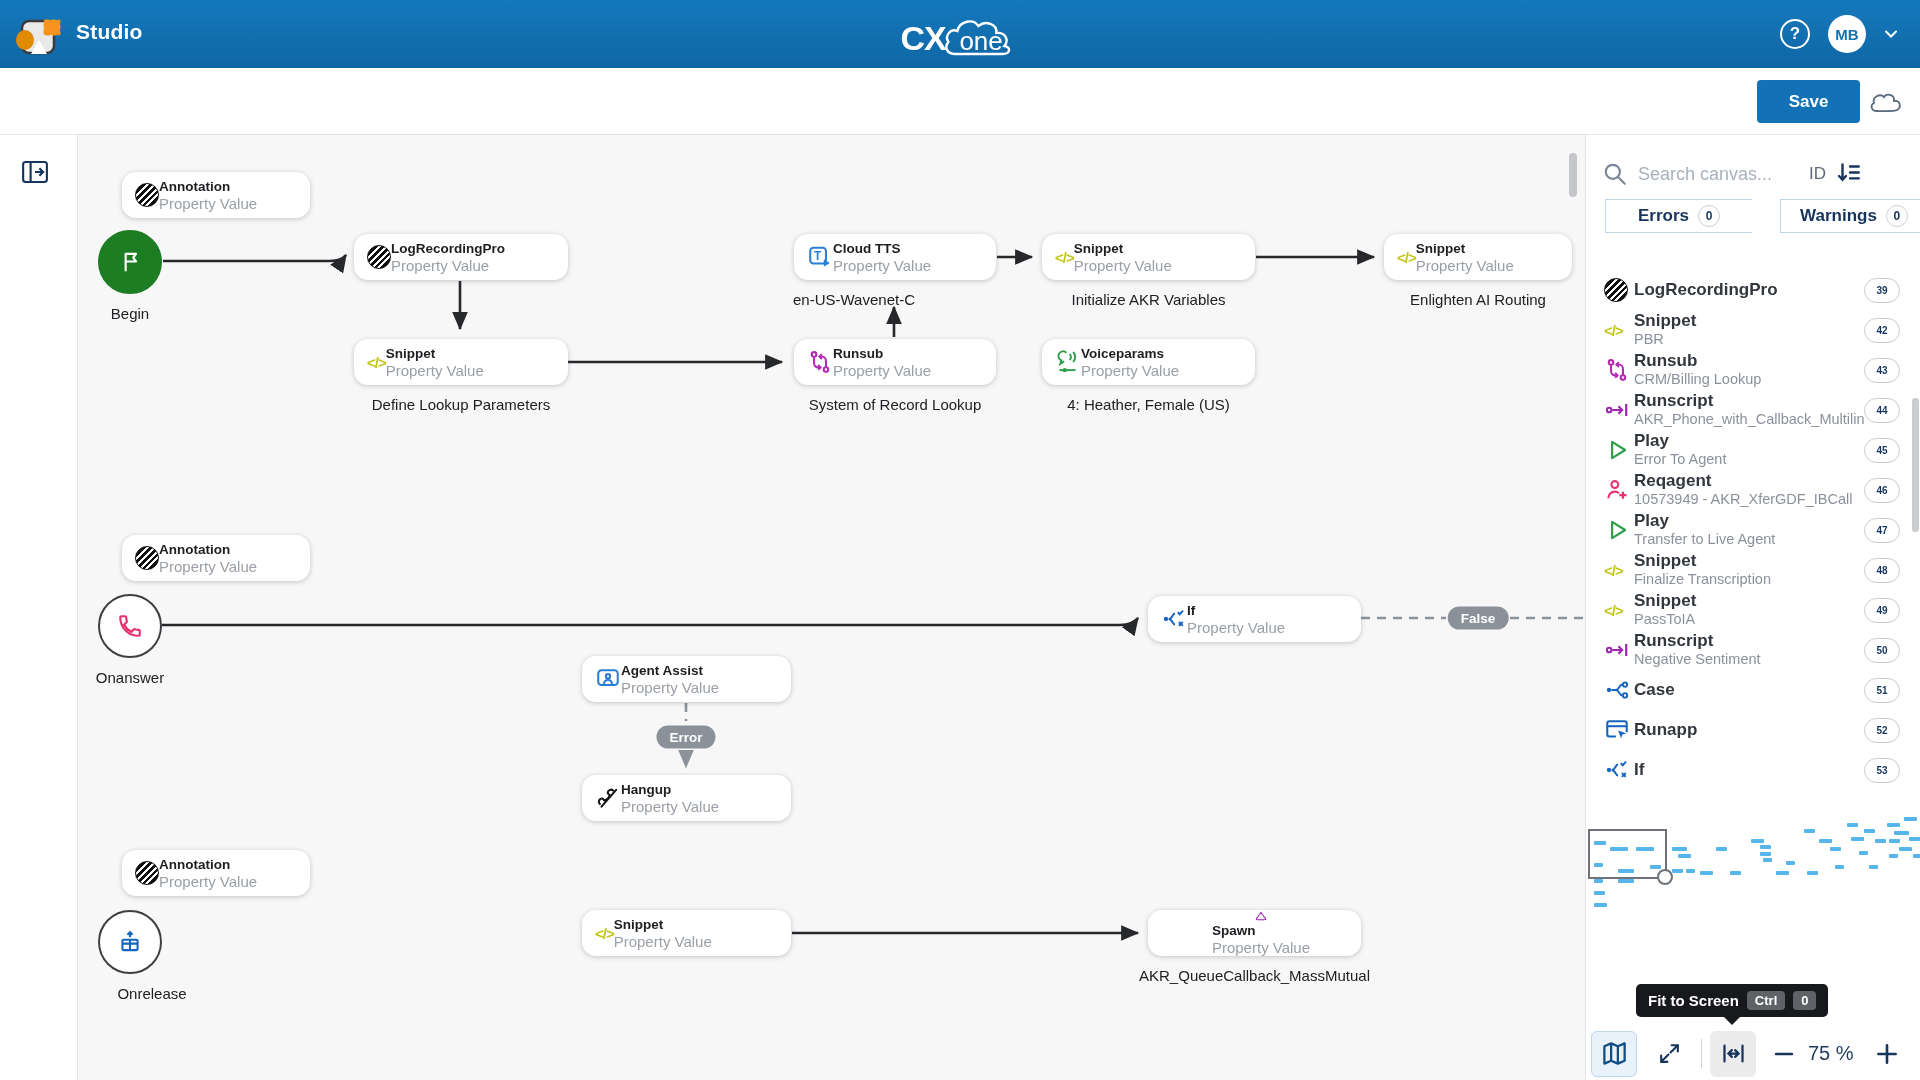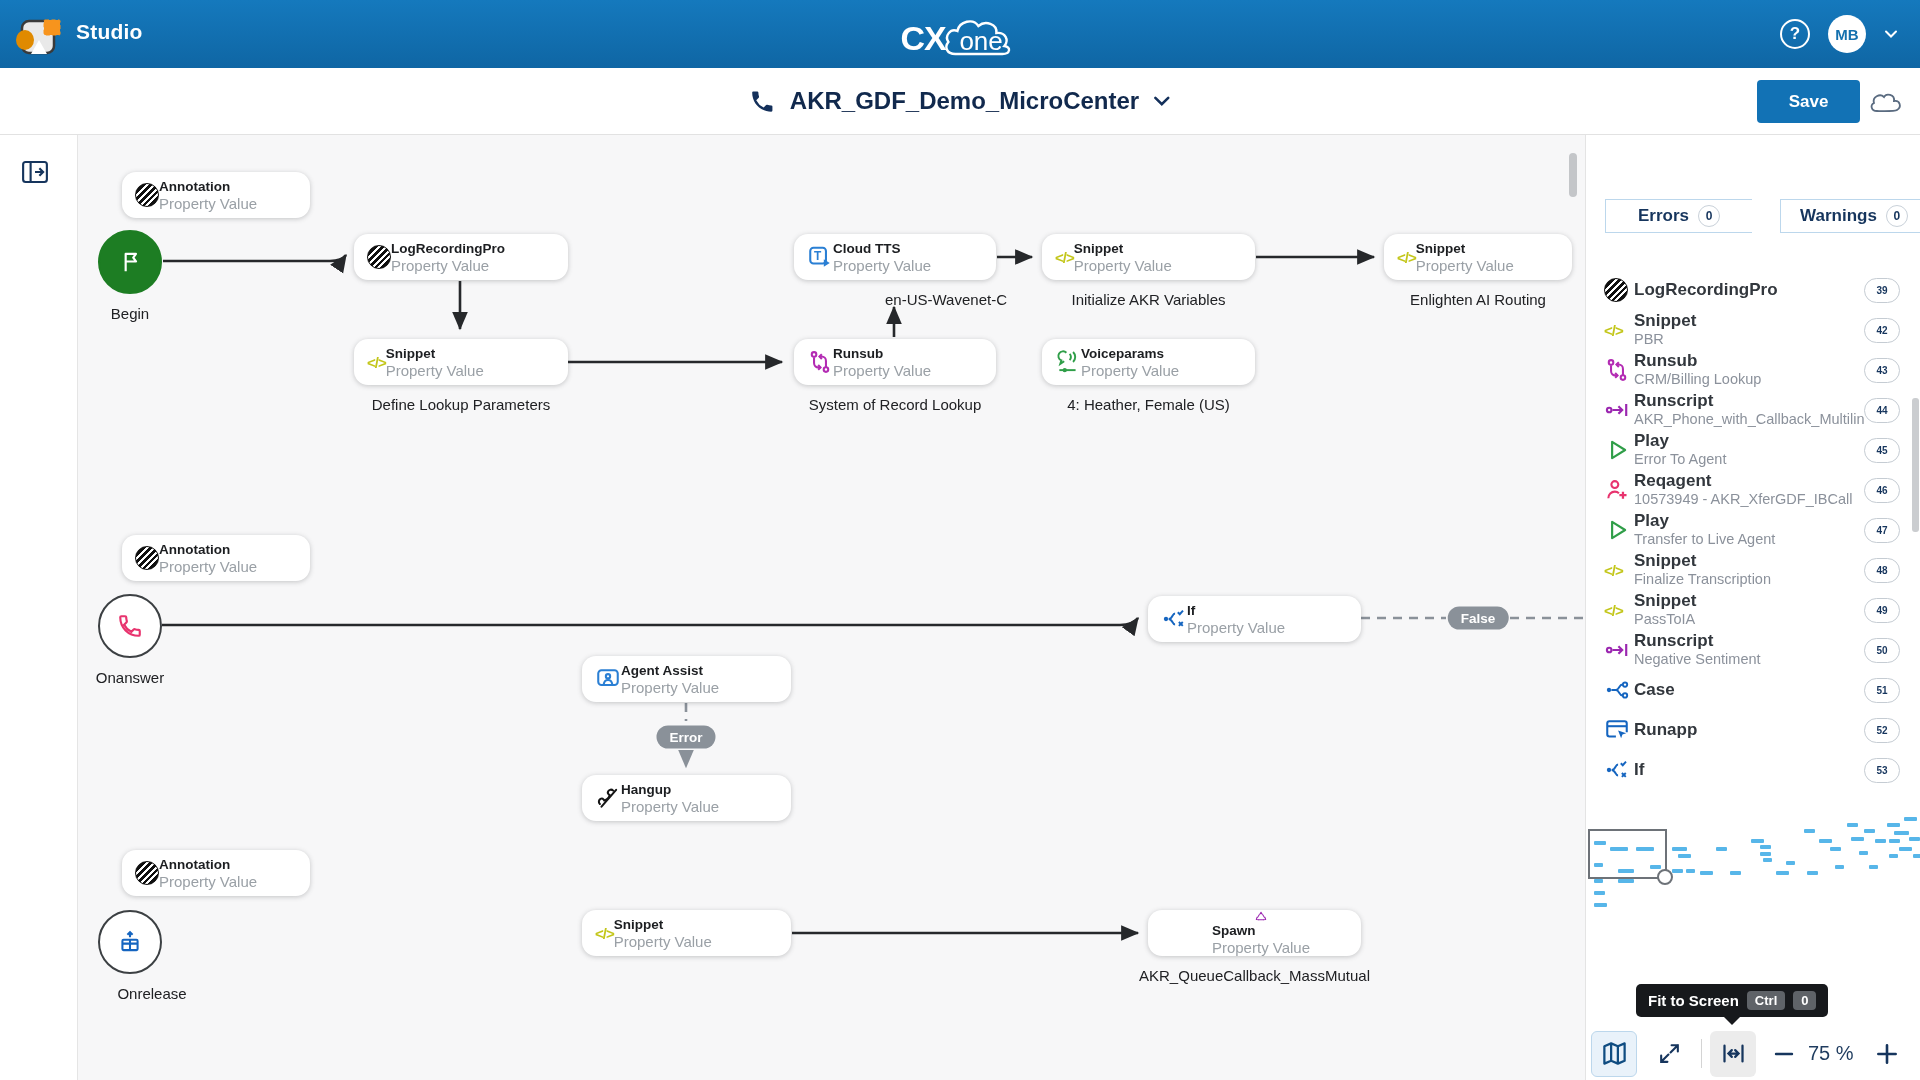--- a/index.html
+++ b/index.html
@@ -107,29 +107,20 @@
         <span>?</span>
       </button>
     <div class="avatar">MB</div>
     <svg class="chev" viewBox="0 0 14 14">
         <path d="M2 4.5 L7 9.5 L12 4.5" fill="none" stroke="#fff" stroke-width="2" stroke-linecap="round"></path>
       </svg>
   </div>
 </header>
 
 <div class="titlebar">
-  <div class="flow-title">
-    <svg width="27" height="27" viewBox="0 0 24 24">
-      <path d="M6.62 10.79a15.1 15.1 0 0 0 6.59 6.59l2.2-2.2a1 1 0 0 1 1.02-.24c1.12.37 2.33.57 3.57.57a1 1 0 0 1 1 1V20a1 1 0 0 1-1 1C10.39 21 3 13.61 3 4a1 1 0 0 1 1-1h3.5a1 1 0 0 1 1 1c0 1.25.2 2.45.57 3.57.11.35.03.74-.25 1.02l-2.2 2.2z" fill="#14305b"></path>
-    </svg>
-    <span class="name">AKR_GDF_Demo_MicroCenter</span>
-    <svg width="18" height="18" viewBox="0 0 14 14">
-        <path d="M2 4.5 L7 9.5 L12 4.5" fill="none" stroke="#14305b" stroke-width="2" stroke-linecap="round"></path>
-      </svg>
-  </div>
   <button class="save-btn">Save</button>
   <svg class="cloud-ic" width="34" height="24" viewBox="0 0 34 24">
     <path d="M9 21 C3 21 2 15 6 13 C4 7 12 3 16 7 C18 3 27 4 26 11 C32 10 34 17 29 20 C27 21.5 12 21 9 21 Z" fill="none" stroke="#5a6b80" stroke-width="1.8"></path>
   </svg>
 </div>
 
 <div class="main">
 
   <div class="canvas" id="canvas">
     <div class="canvas-gutter"></div>
@@ -201,21 +192,21 @@
               <rect x="3" y="3.5" width="14.5" height="14.5" rx="3"></rect>
             </g>
             <text x="6.5" y="14.5" font-size="11" font-weight="bold" fill="#2a7fd4" font-family="Liberation Sans">T</text>
             <path d="M15.5 14 v7 l5.5 -3.5 z" fill="#2a7fd4"></path>
           </svg>
           <div>
             <div class="ttl">Cloud TTS</div>
             <div class="sub">Property Value</div>
           </div>
         </div>
-        <div class="caption" style="left: 946px; top: 156px;">en-US-Wavenet-C</div>
+        <div class="caption" style="left: 854px; top: 156px;">en-US-Wavenet-C</div>
         <div class="node" style="left: 1042px; top: 99px; width: 213px;">
           <b class="ic-snip">&lt;/&gt;</b>
           <div>
             <div class="ttl">Snippet</div>
             <div class="sub">Property Value</div>
           </div>
         </div>
         <div class="caption" style="left: 1148.5px; top: 156px;">Initialize AKR Variables</div>
         <div class="node" style="left: 1384px; top: 99px; width: 188px;">
           <b class="ic-snip">&lt;/&gt;</b>
@@ -346,20 +337,36 @@
           </div>
         </div>
         <div class="caption" style="left: 1254.5px; top: 832px;">AKR_QueueCallback_MassMutual</div>
         <div class="flow-badge" style="left: 1478px; top: 483px;">False</div>
         <div class="flow-badge" style="left: 686px; top: 602px; text-align: center;">Error</div>
       </div>
     <div class="canvas-scroll"></div>
   </div>
 
   <aside class="sidebar">
+    <div class="search-row">
+      <svg width="26" height="26" viewBox="0 0 24 24" style="margin-left:16px">
+        <circle cx="10" cy="10" r="6.5" fill="none" stroke="#7d8799" stroke-width="2"></circle>
+          <path d="M15 15 L21 21" stroke="#7d8799" stroke-width="2" stroke-linecap="round"></path>
+      </svg>
+      <input class="search-input" placeholder="Search canvas..." style="">
+      <span class="id-label">ID</span>
+      <button class="sort-btn">
+        <svg width="26" height="24" viewBox="0 0 24 22">
+          <g stroke="#16355d" stroke-width="2.2" fill="none" stroke-linecap="round">
+            <path d="M6 3 V17 M2.8 13.8 L6 17.2 L9.2 13.8"></path>
+            <path d="M13 5 h8 M13 10.5 h8 M13 16 h8"></path>
+          </g>
+        </svg>
+      </button>
+    </div>
     <div class="tabs-row">
       <button class="tab-btn">
         <span>Errors</span>
         <span class="tab-count">0</span>
       </button>
       <button class="tab-btn">
         <span>Warnings</span>
         <span class="tab-count">0</span>
       </button>
     </div>

